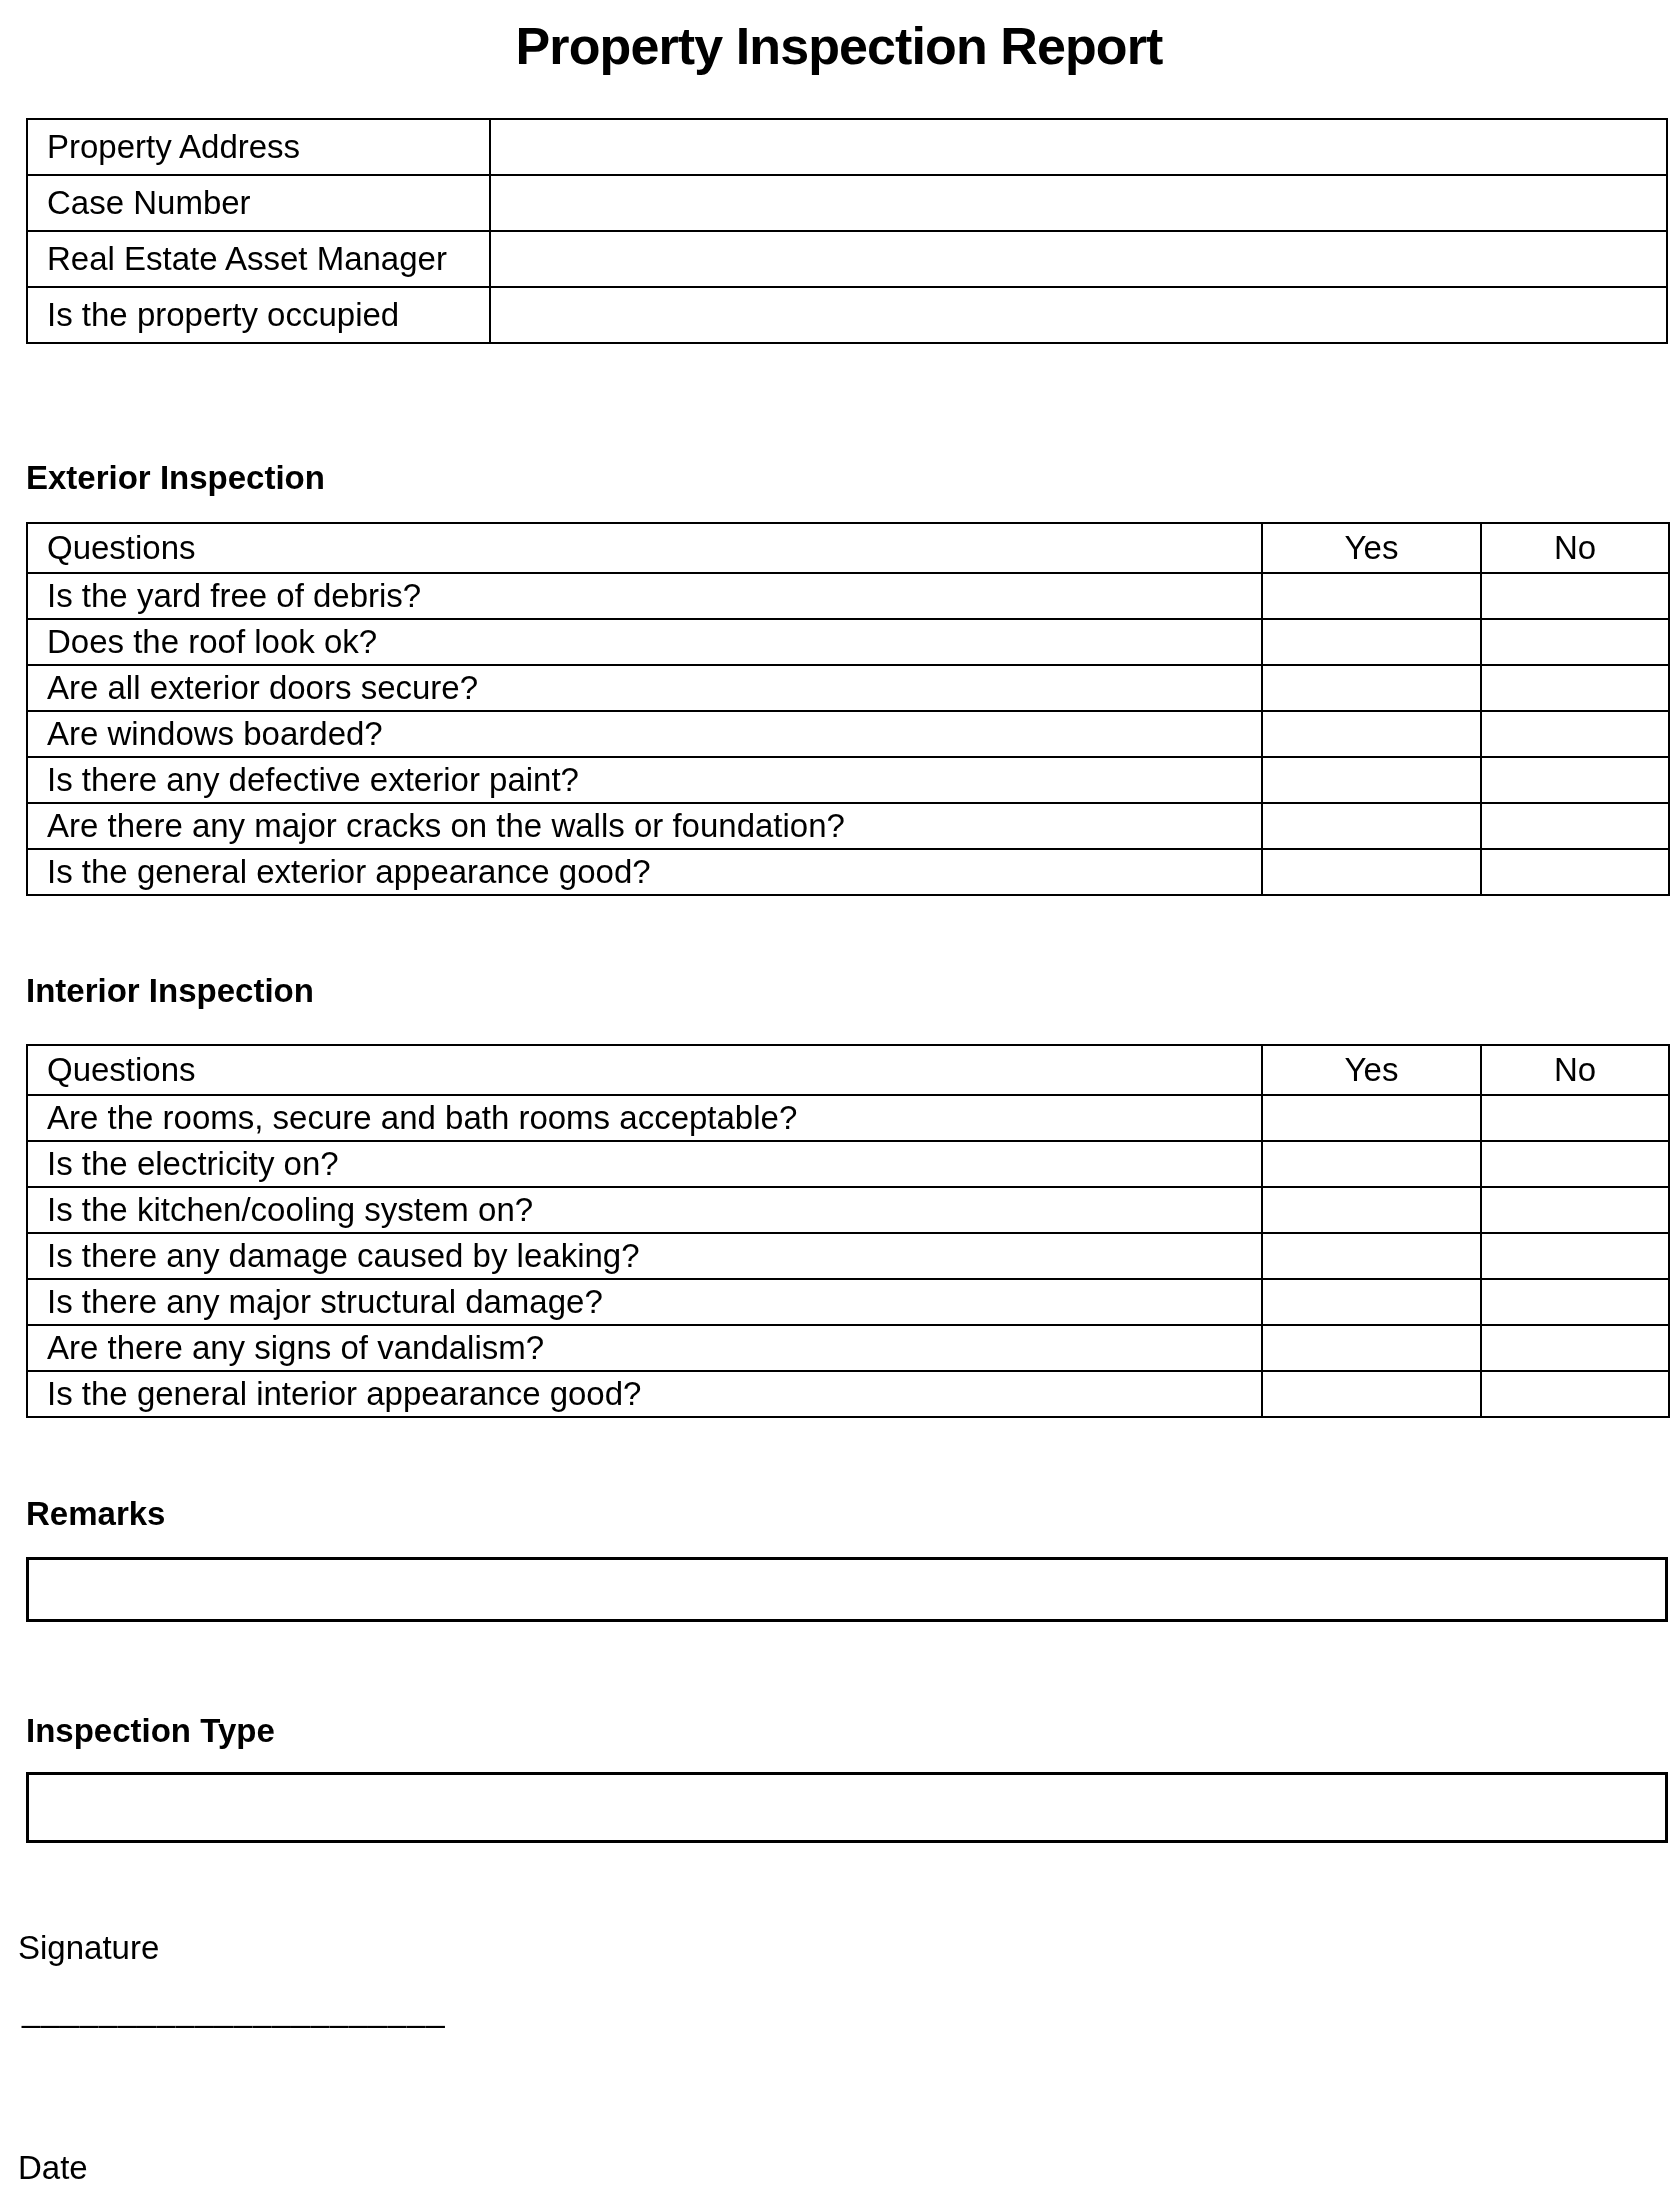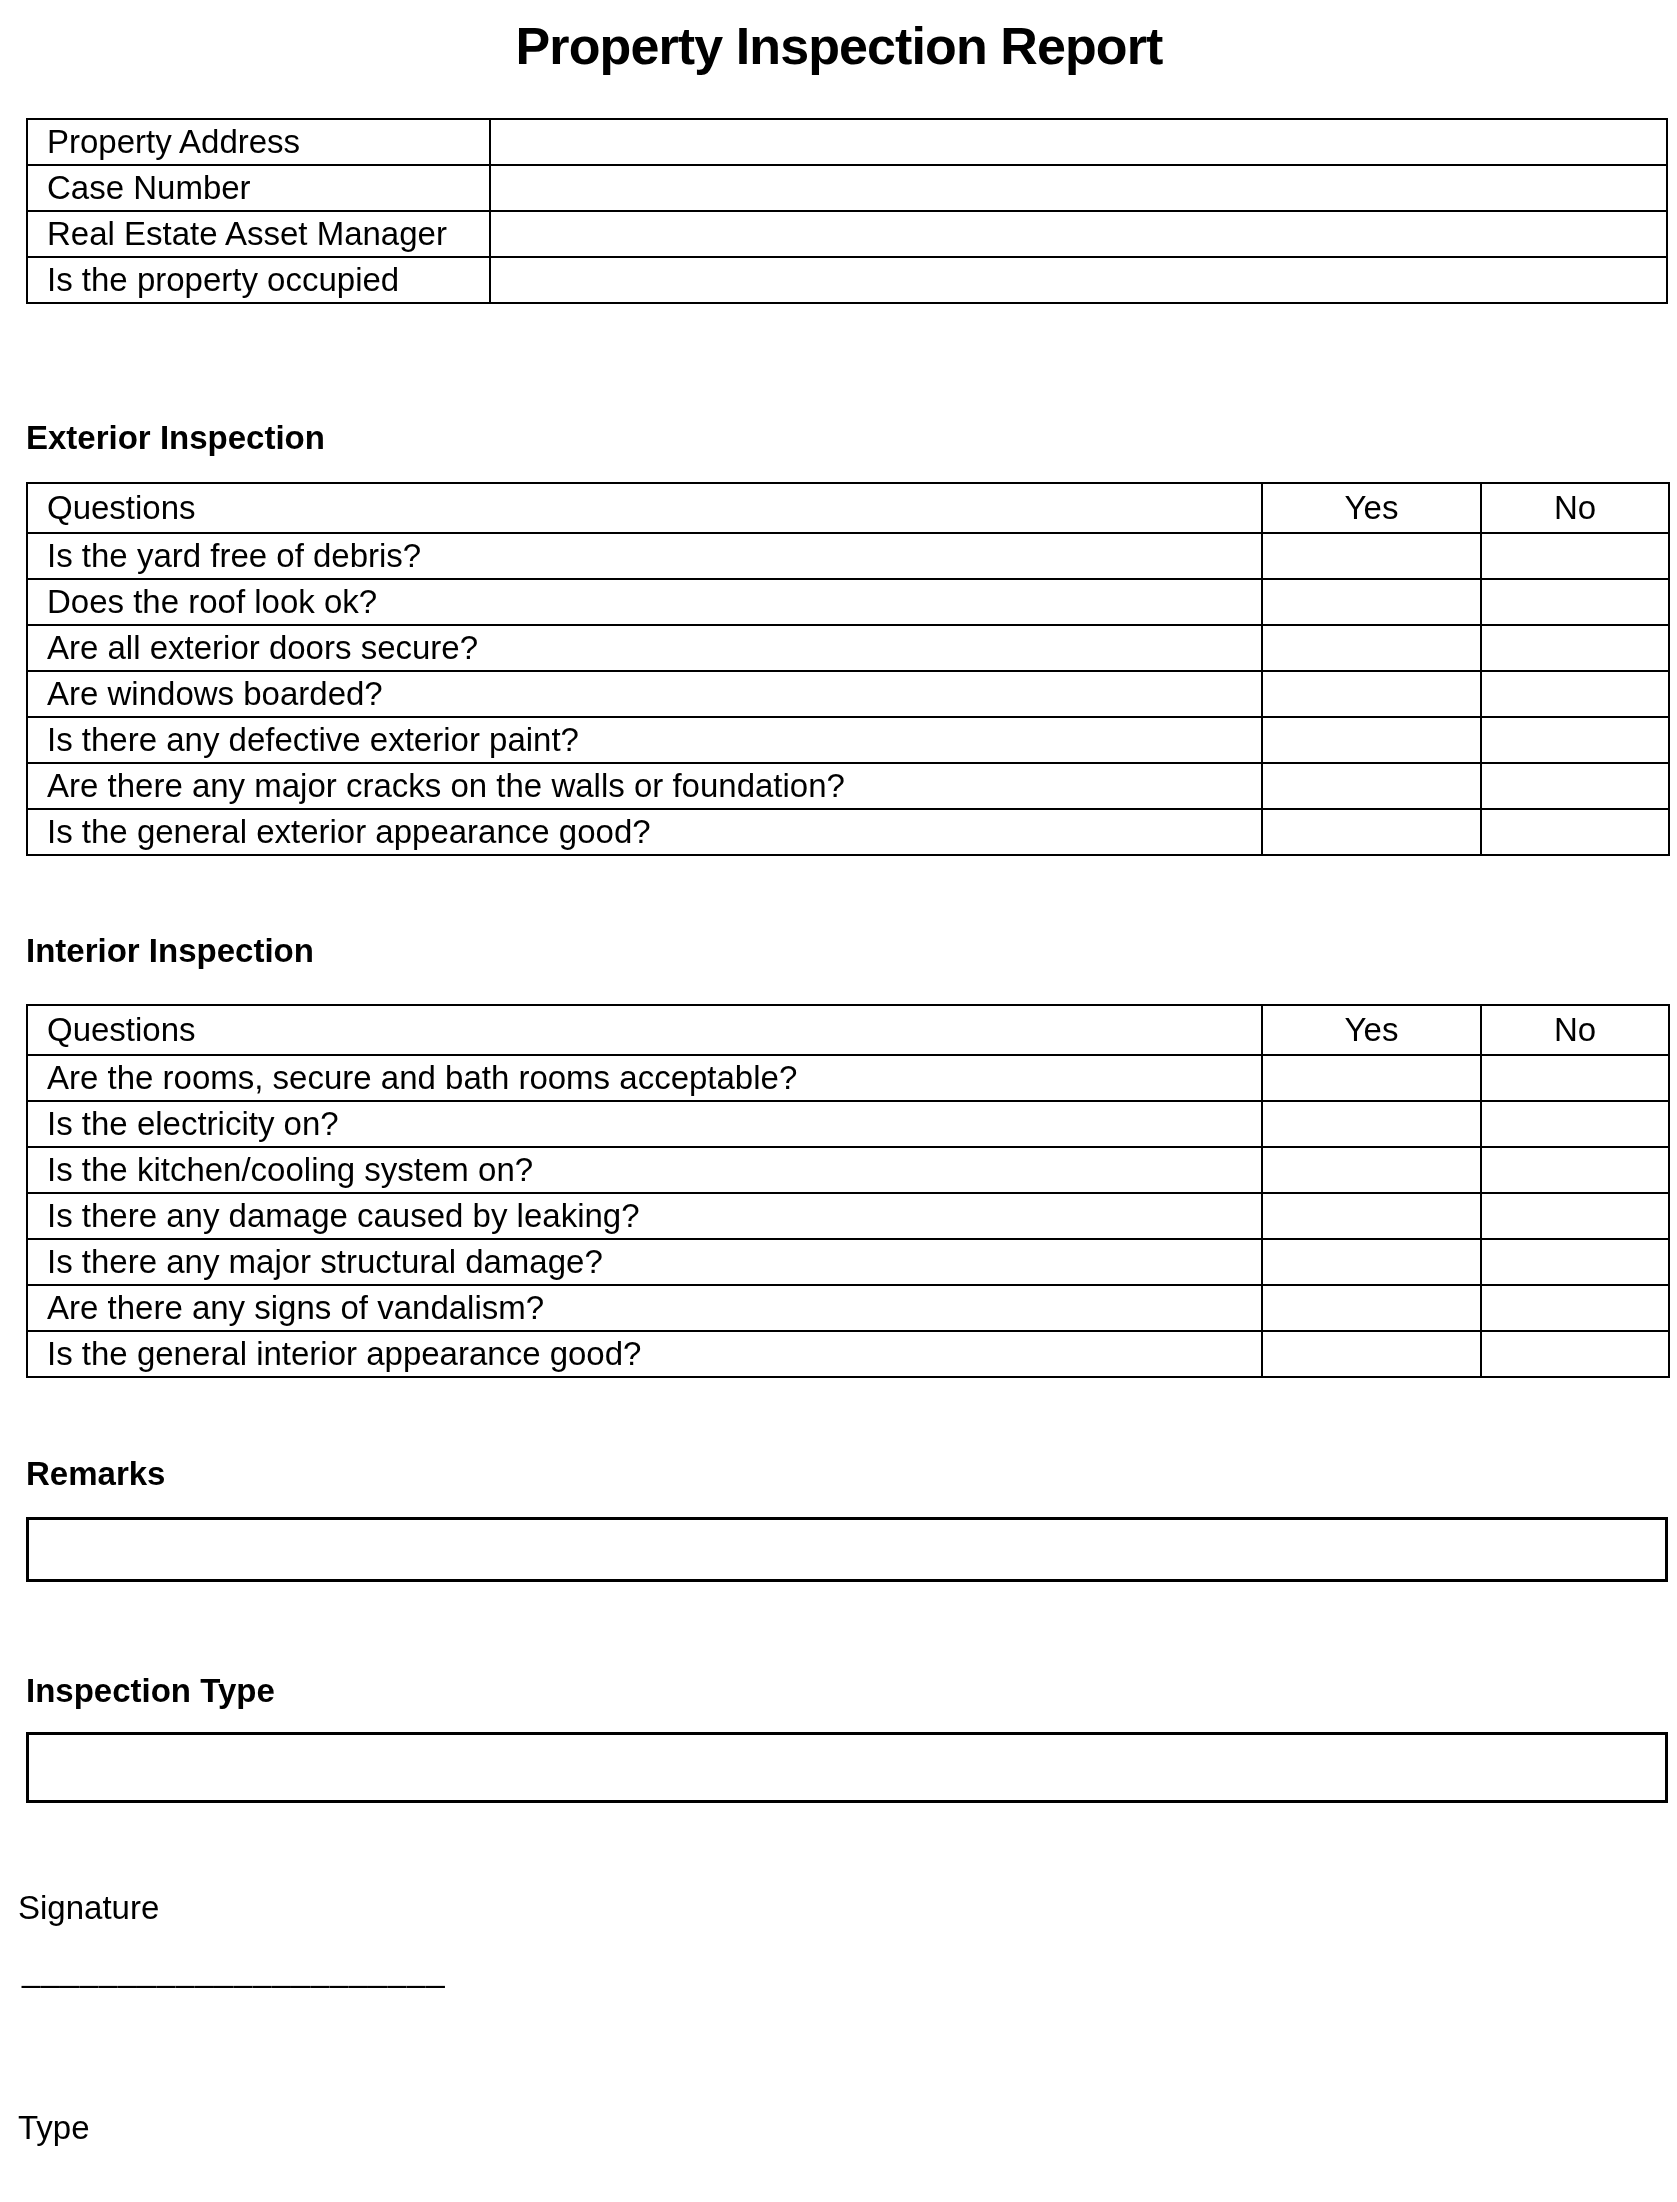--- a/index.html
+++ b/index.html
@@ -18,21 +18,21 @@
     border-collapse: collapse; table-layout: fixed;
     width: 1642px; margin-left: 26px;
   }
   td, th {
     border: 2.6px solid #000000;
     font-size: 33px; font-weight: normal;
     vertical-align: middle; overflow: hidden; white-space: nowrap;
     padding: 0;
   }
   .info-table { margin-top: 40px; }
-  .info-table td { height: 46px; }
+  .info-table td { height: 56px; }
   .info-table .label-cell { padding-left: 19px; text-align: left; }
   .info-table col.c-label { width: 463px; }
 
   .section-heading {
     font-size: 33px; line-height: 38px; font-weight: bold;
     margin-left: 26px;
   }
   #exterior-heading { margin-top: 115px; }
   #interior-heading { margin-top: 76px; }
   #remarks-heading  { margin-top: 77px; }
@@ -203,15 +203,15 @@
 
 <div class="section-heading" id="remarks-heading">Remarks</div>
 <div class="fill-box" id="remarks-box"></div>
 
 <div class="section-heading" id="type-heading">Inspection Type</div>
 <div class="fill-box" id="type-box"></div>
 
 <div class="plain-label" id="signature-label">Signature</div>
 <div class="u-line" id="signature-line">______________________</div>
 
-<div class="plain-label" id="date-label">Type</div>
+<div class="plain-label" id="date-label">Date</div>
 <div class="u-line" id="date-line">______________________</div>
 
 
 </body></html>

